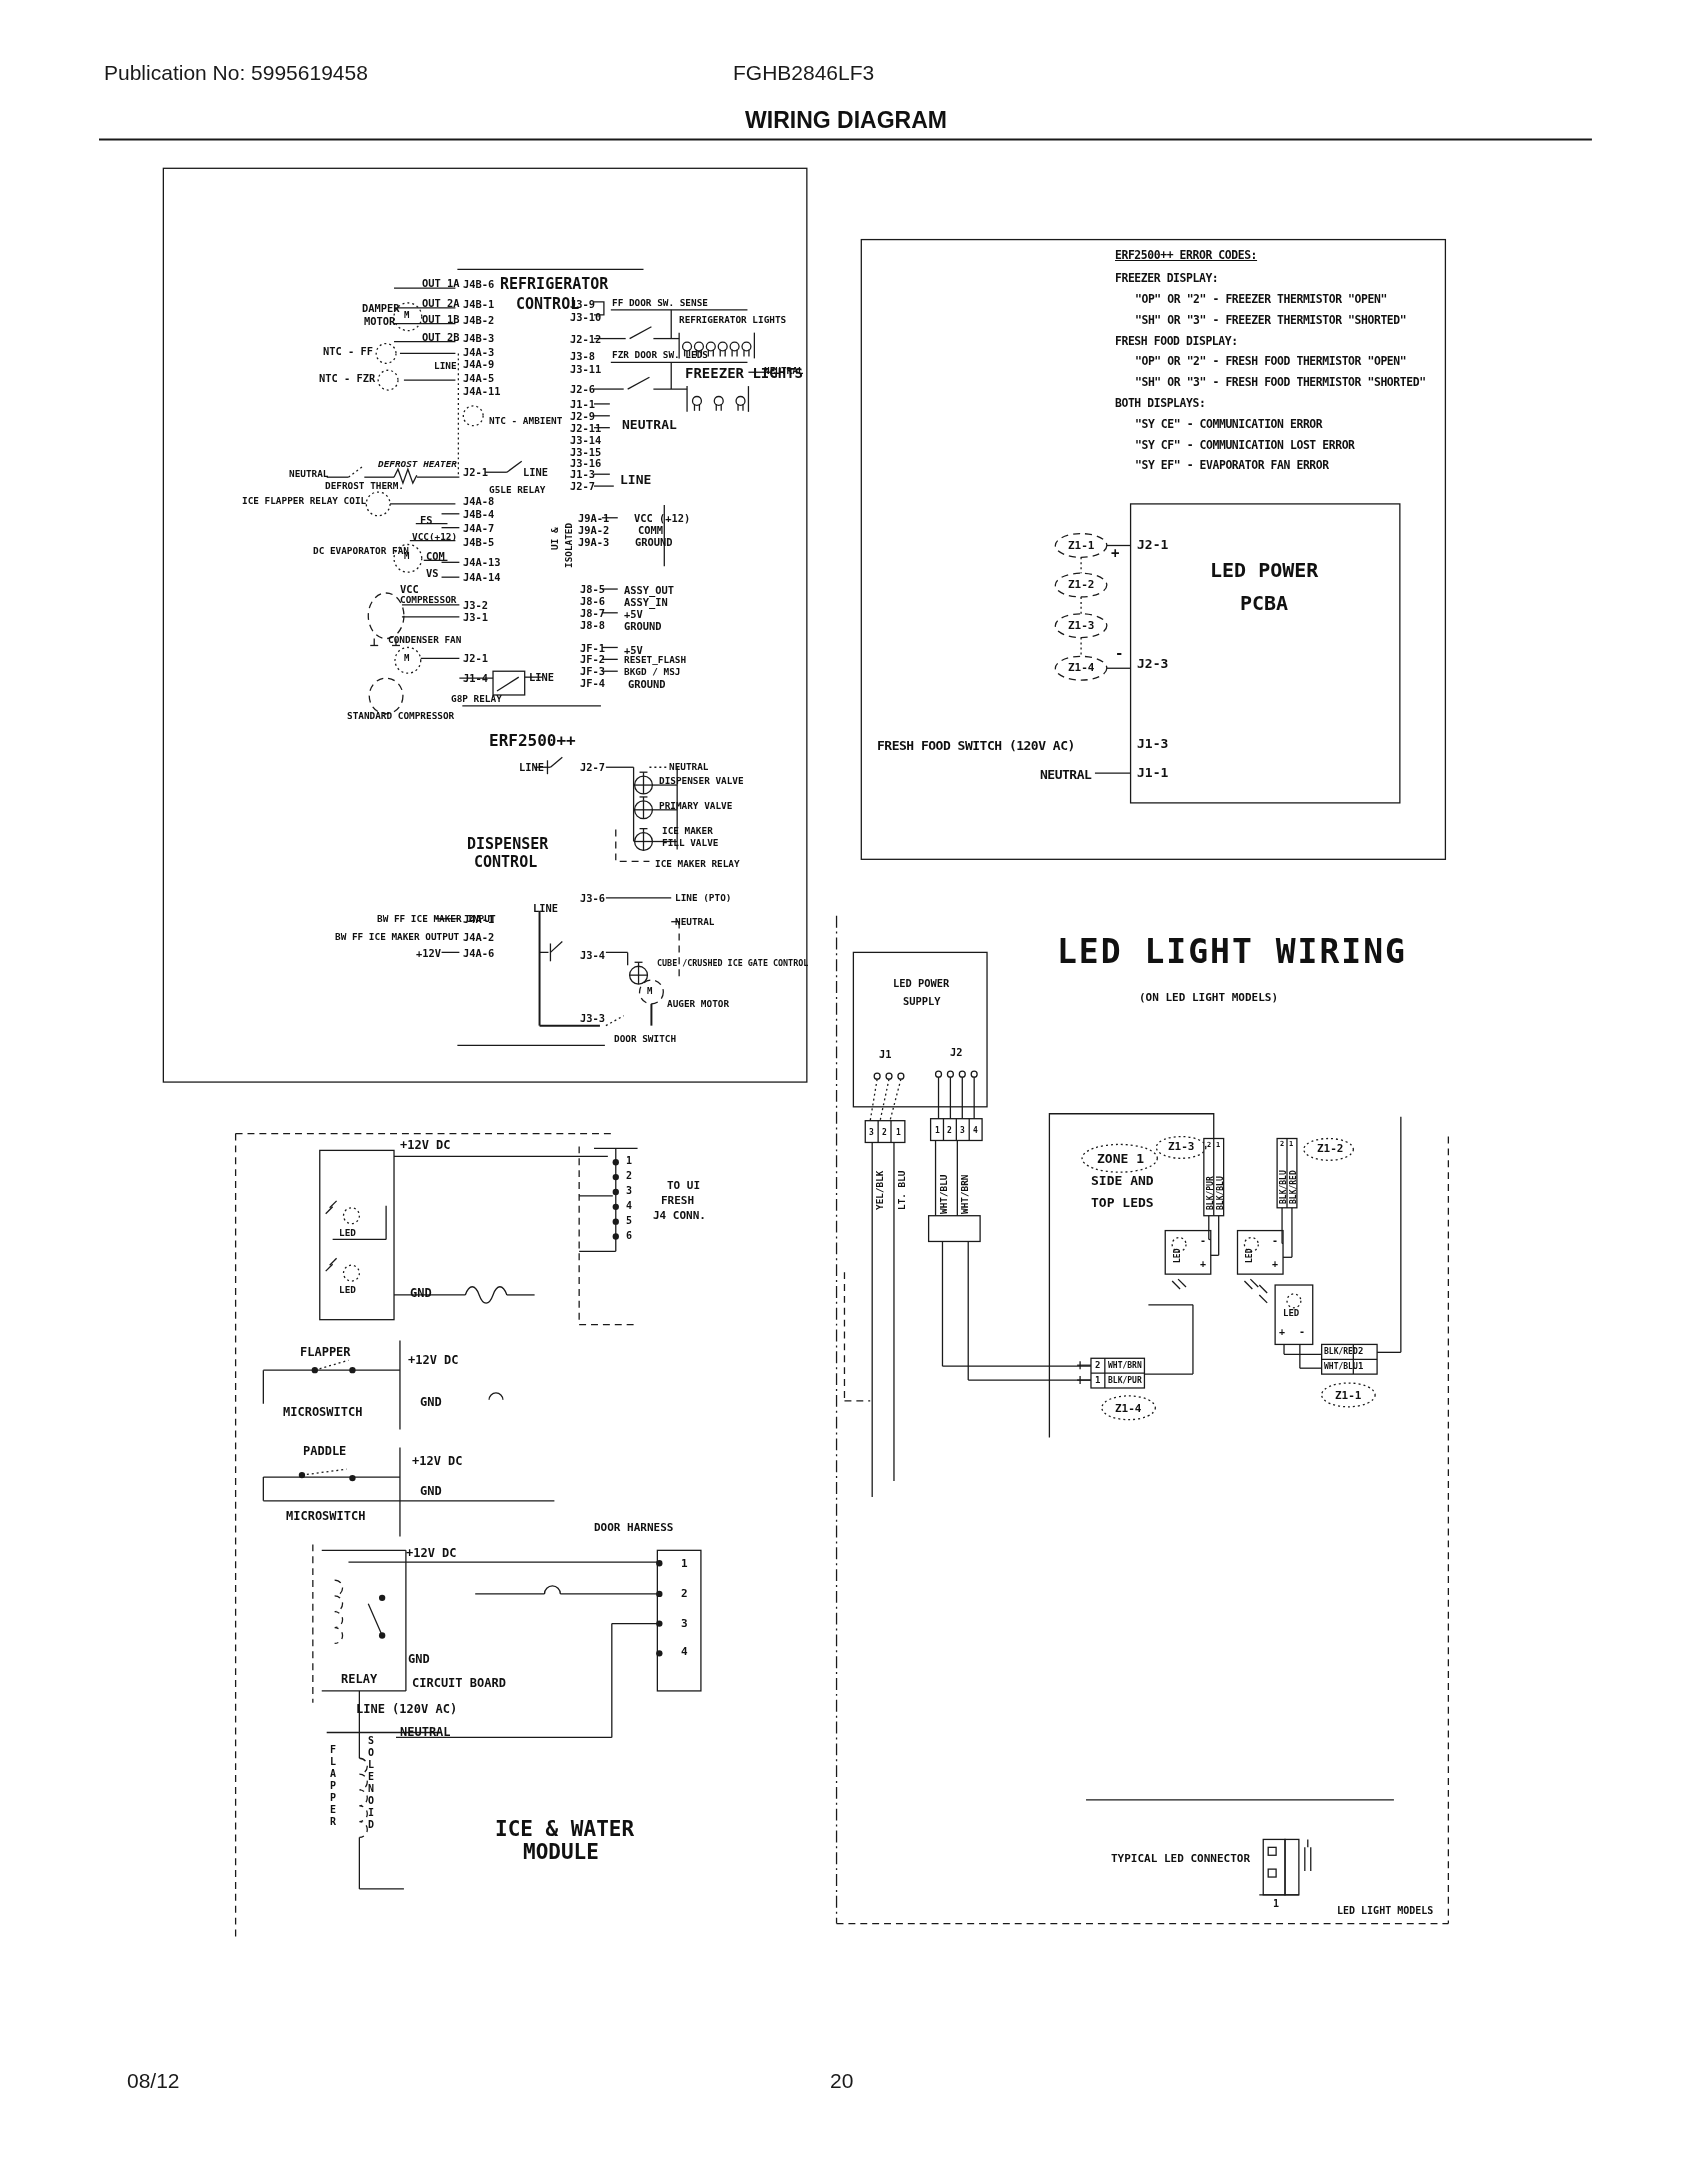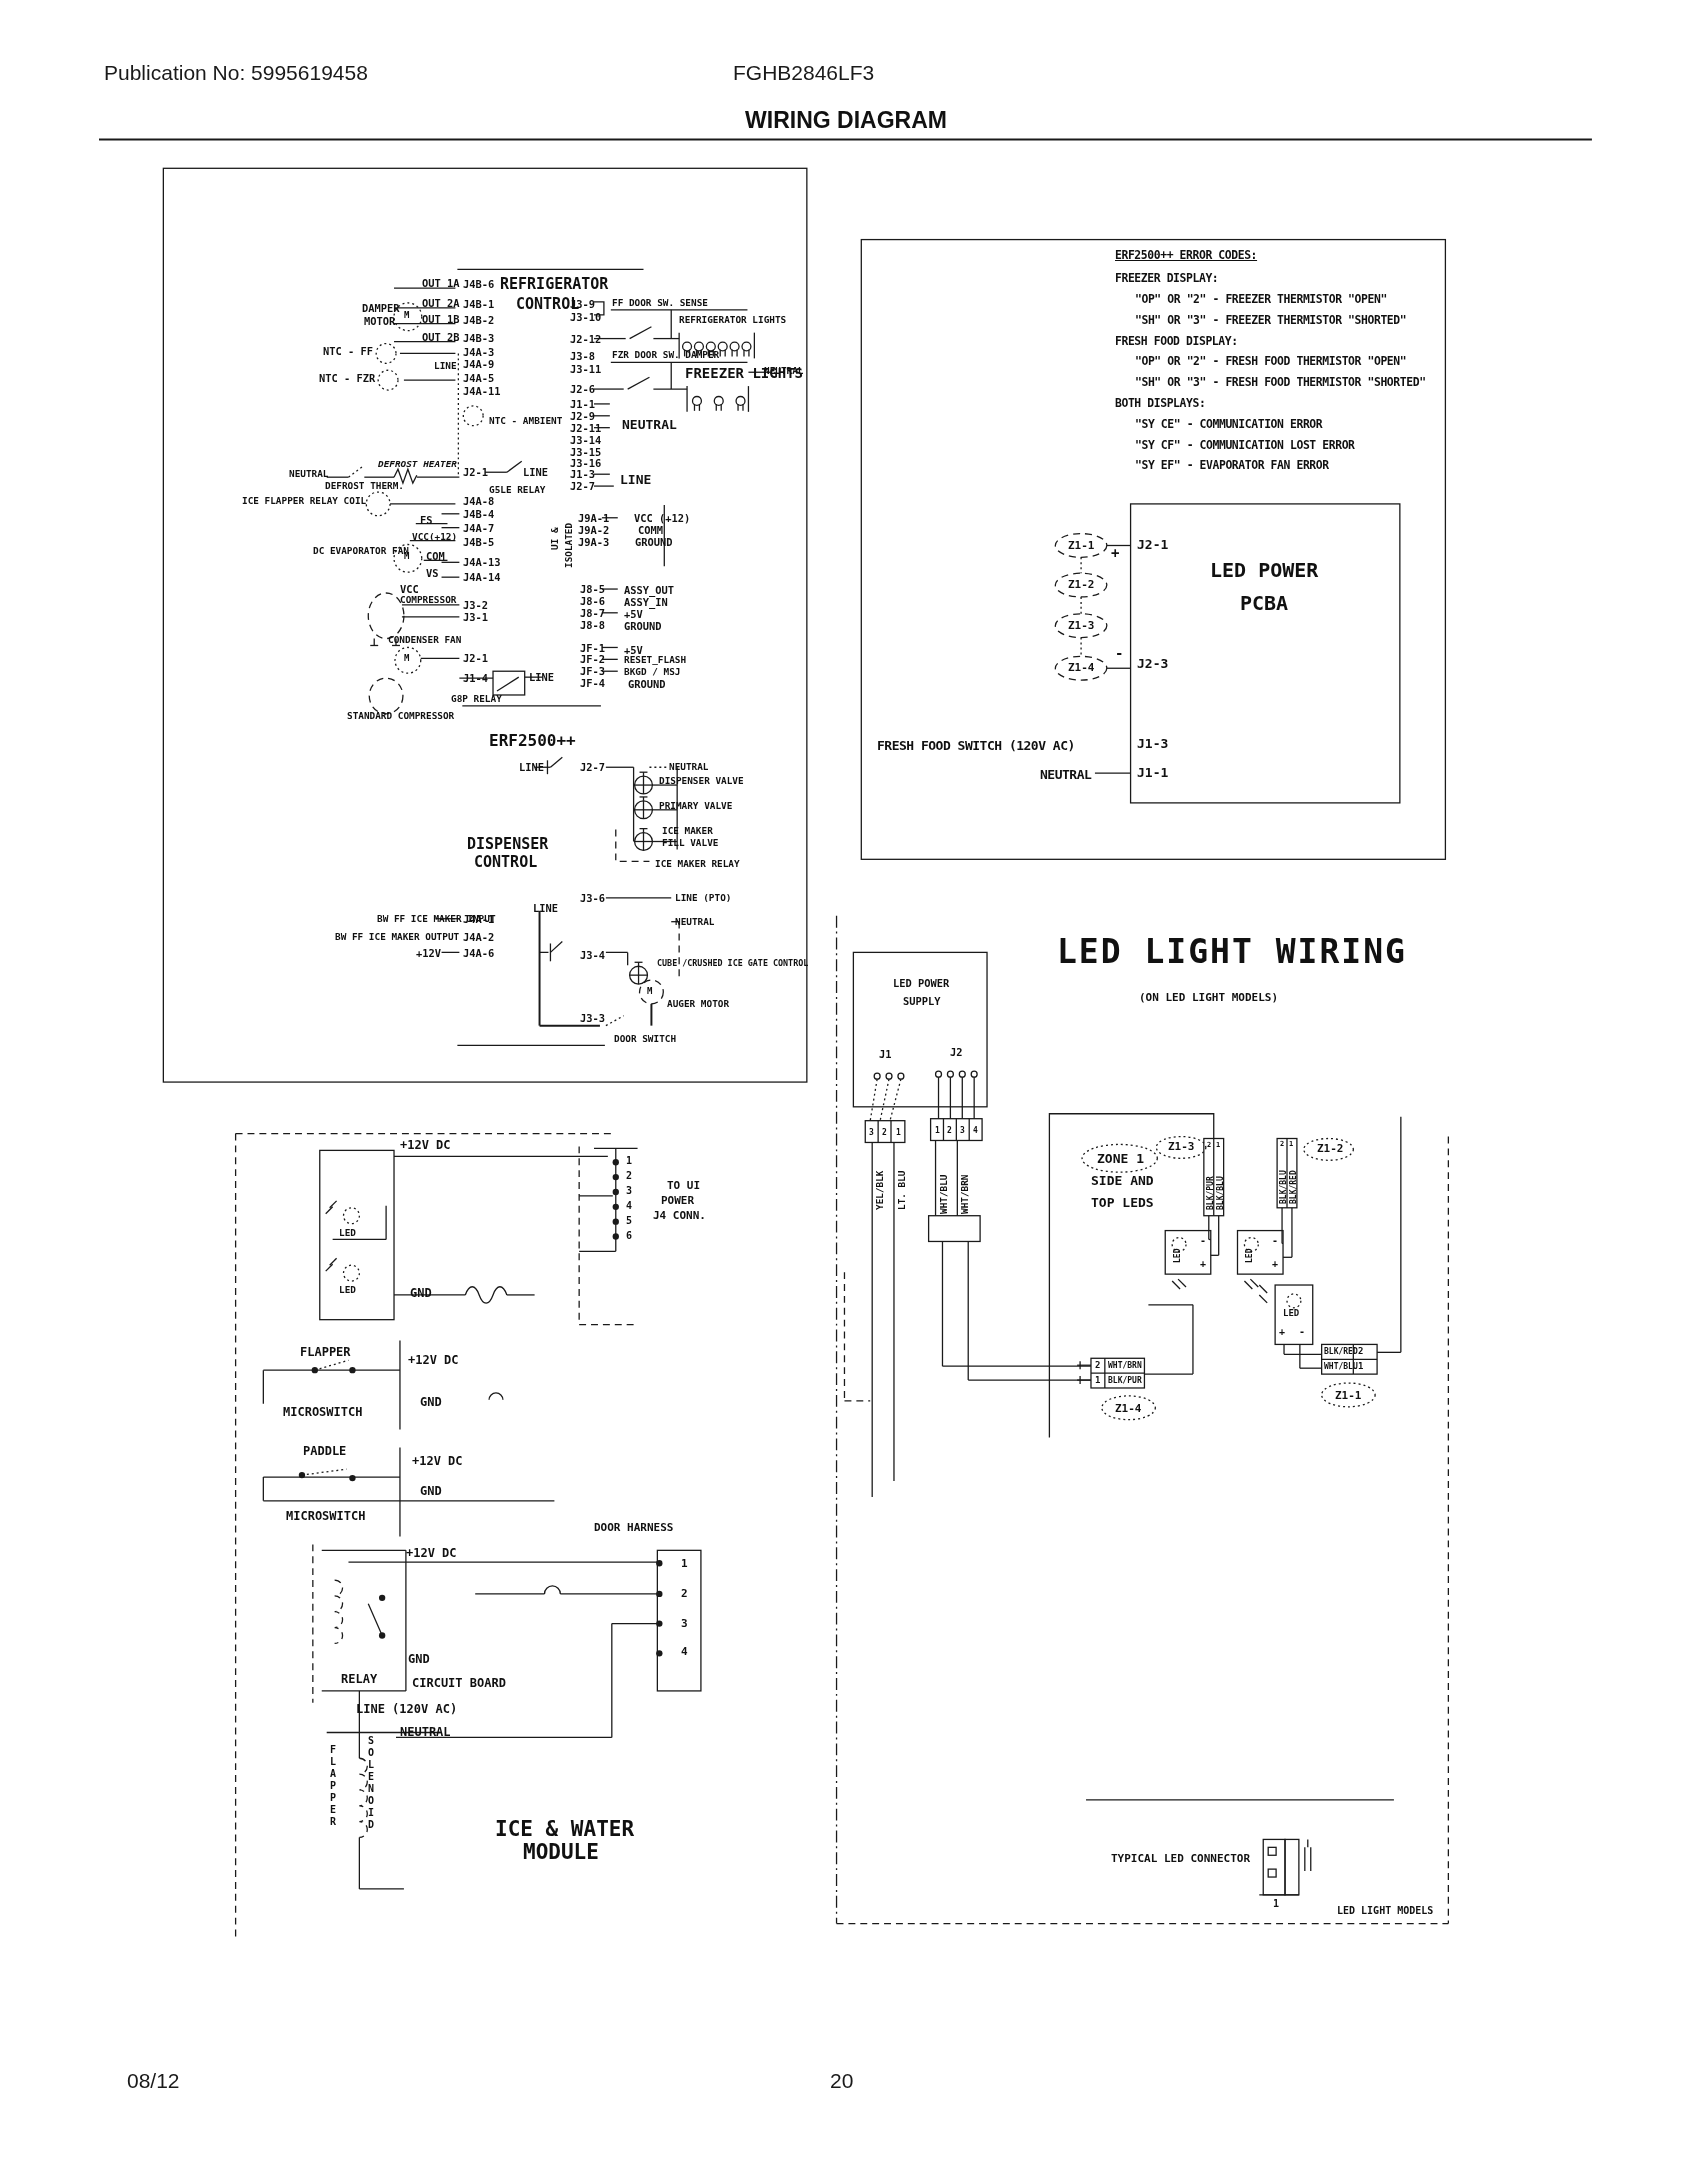--- a/index.html
+++ b/index.html
@@ -372,21 +372,21 @@
       <div class="lbl" style="left: 463px; top: 386px;">J4A-11</div>
       <div class="lbl" style="left: 434px; top: 361px; font-size: 9.4px;">LINE</div>
       <div class="lbl" style="left: 489px; top: 416px; font-size: 9.4px;">NTC - AMBIENT</div>
       <div class="lbl" style="left: 570px; top: 299px;">J3-9</div>
       <div class="lbl" style="left: 570px; top: 312px;">J3-10</div>
       <div class="lbl" style="left: 612px; top: 298px; font-size: 9.4px;">FF DOOR SW. SENSE</div>
       <div class="lbl" style="left: 679px; top: 315px; font-size: 9.4px;">REFRIGERATOR LIGHTS</div>
       <div class="lbl" style="left: 570px; top: 334px;">J2-12</div>
       <div class="lbl" style="left: 570px; top: 351px;">J3-8</div>
       <div class="lbl" style="left: 570px; top: 364px;">J3-11</div>
-      <div class="lbl" style="left: 612px; top: 350px; font-size: 9.4px;">FZR DOOR SW. DAMPER</div>
+      <div class="lbl" style="left: 612px; top: 350px; font-size: 9.4px;">FZR DOOR SW. LEDS</div>
       <div class="lbl" style="left: 685px; top: 366px; font-size: 14px;">FREEZER LIGHTS</div>
       <div class="lbl" style="left: 764px; top: 366px; font-size: 9.4px;">NEUTRAL</div>
       <div class="lbl" style="left: 570px; top: 384px;">J2-6</div>
       <div class="lbl" style="left: 570px; top: 399px;">J1-1</div>
       <div class="lbl" style="left: 570px; top: 411px;">J2-9</div>
       <div class="lbl" style="left: 570px; top: 423px;">J2-11</div>
       <div class="lbl" style="left: 622px; top: 418px; font-size: 13px;">NEUTRAL</div>
       <div class="lbl" style="left: 570px; top: 435px;">J3-14</div>
       <div class="lbl" style="left: 570px; top: 447px;">J3-15</div>
       <div class="lbl" style="left: 570px; top: 458px;">J3-16</div>
@@ -555,21 +555,21 @@
       <div class="lbl" style="left: 339px; top: 1228px; font-size: 9.4px;">LED</div>
       <div class="lbl" style="left: 339px; top: 1285px; font-size: 9.4px;">LED</div>
       <div class="lbl" style="left: 410px; top: 1287px; font-size: 12px;">GND</div>
       <div class="lbl" style="left: 626px; top: 1156px; font-size: 10px;">1</div>
       <div class="lbl" style="left: 626px; top: 1171px; font-size: 10px;">2</div>
       <div class="lbl" style="left: 626px; top: 1186px; font-size: 10px;">3</div>
       <div class="lbl" style="left: 626px; top: 1201px; font-size: 10px;">4</div>
       <div class="lbl" style="left: 626px; top: 1216px; font-size: 10px;">5</div>
       <div class="lbl" style="left: 626px; top: 1231px; font-size: 10px;">6</div>
       <div class="lbl" style="left: 667px; top: 1180px; font-size: 11px;">TO UI</div>
-      <div class="lbl" style="left: 661px; top: 1195px; font-size: 11px;">POWER</div>
+      <div class="lbl" style="left: 661px; top: 1195px; font-size: 11px;">FRESH</div>
       <div class="lbl" style="left: 653px; top: 1210px; font-size: 11px;">J4 CONN.</div>
       <div class="lbl" style="left: 300px; top: 1346px; font-size: 12px;">FLAPPER</div>
       <div class="lbl" style="left: 408px; top: 1354px; font-size: 12px;">+12V DC</div>
       <div class="lbl" style="left: 420px; top: 1396px; font-size: 12px;">GND</div>
       <div class="lbl" style="left: 283px; top: 1406px; font-size: 12px;">MICROSWITCH</div>
       <div class="lbl" style="left: 303px; top: 1445px; font-size: 12px;">PADDLE</div>
       <div class="lbl" style="left: 412px; top: 1455px; font-size: 12px;">+12V DC</div>
       <div class="lbl" style="left: 420px; top: 1485px; font-size: 12px;">GND</div>
       <div class="lbl" style="left: 286px; top: 1510px; font-size: 12px;">MICROSWITCH</div>
       <div class="lbl" style="left: 594px; top: 1522px; font-size: 11px;">DOOR HARNESS</div>

